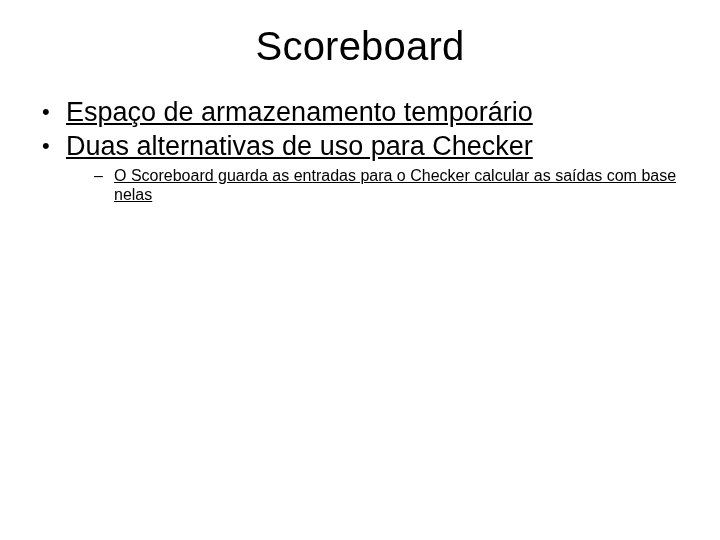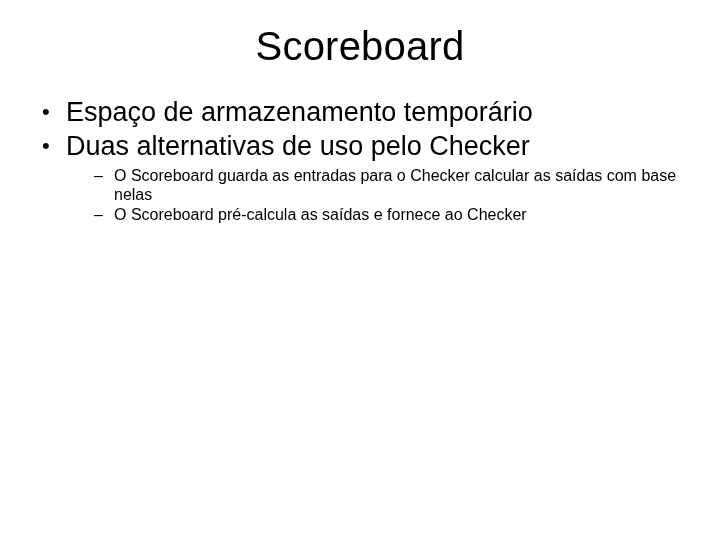--- a/index.html
+++ b/index.html
@@ -28,20 +28,21 @@
     list-style: none;
     margin: 0;
     padding: 0 0 0 4px;
     font-size: 27px;
     line-height: 1.18;
   }
   ul.level1 > li {
     position: relative;
     padding-left: 26px;
     margin: 0 0 2px 0;
+    text-decoration: underline;
   }
   ul.level1 > li::before {
     content: "•";
     position: absolute;
     left: 2px;
     top: 0;
     font-size: 22px;
     line-height: 30px;
   }
   ul.level2 {
@@ -73,27 +74,24 @@
 
   <div class="title">Scoreboard</div>
 
   <ul class="level1">
 
     <li>
       <span>Espaço de armazenamento temporário</span>
     </li>
 
     <li>
-      <span>Duas alternativas de uso pelo Checker</span>
+      <span>Duas alternativas de uso para Checker</span>
       <ul class="level2">
         <li>
           <span>O Scoreboard guarda as entradas para o Checker calcular as saídas com base nelas</span>
-        </li>
-        <li>
-          <span>O Scoreboard pré-calcula as saídas e fornece ao Checker</span>
         </li>
       </ul>
     </li>
 
     <div class="gap"></div>
 
 
   </ul>
 
 </div>

